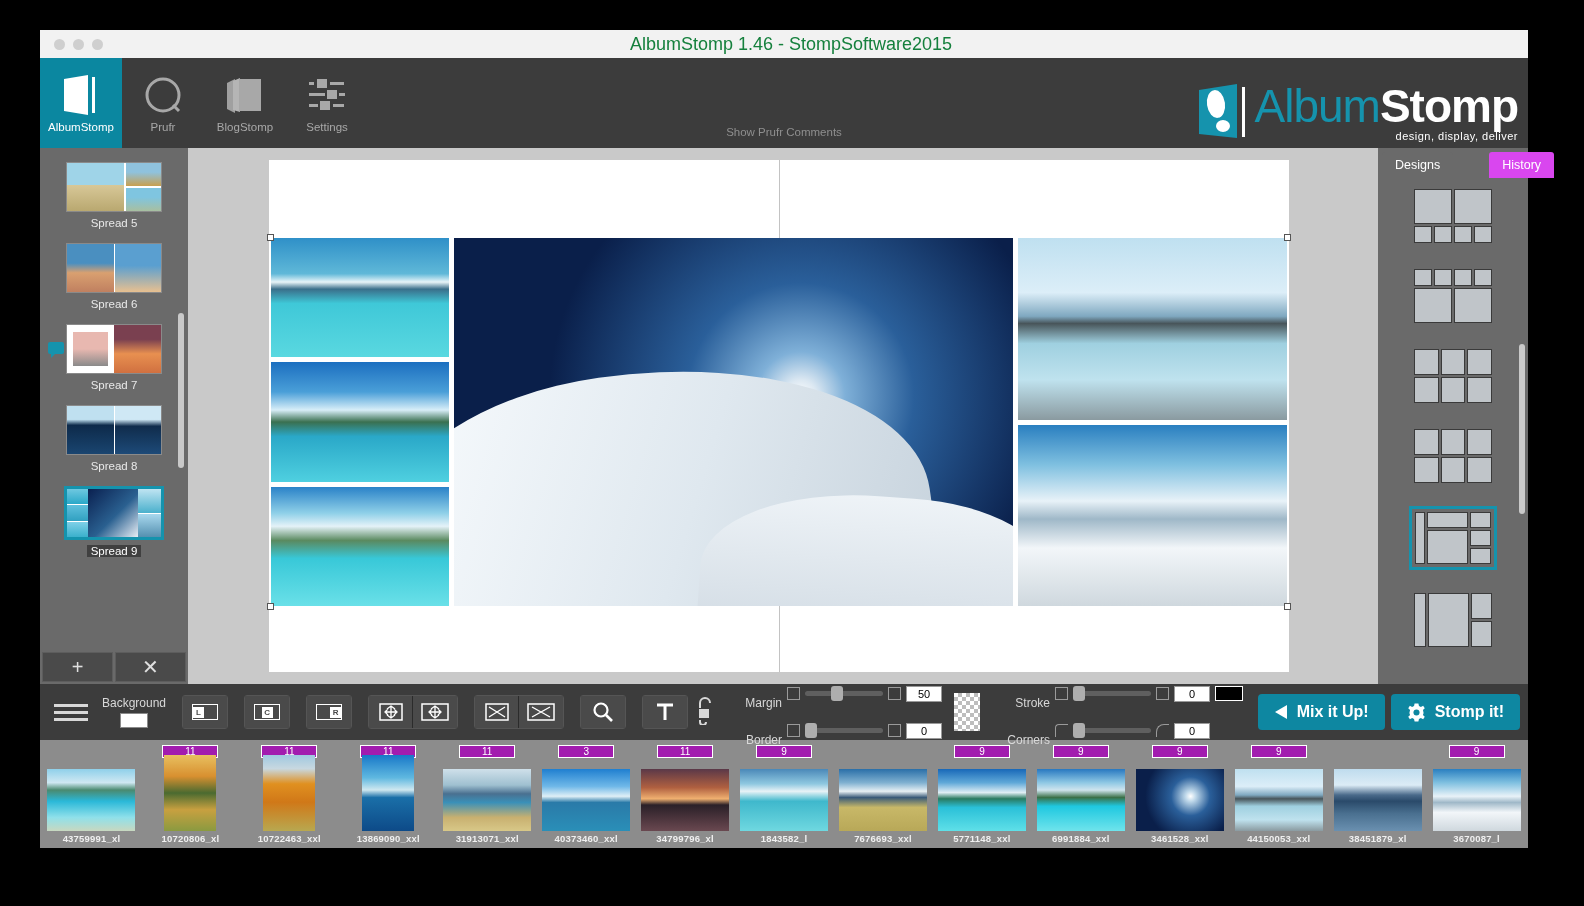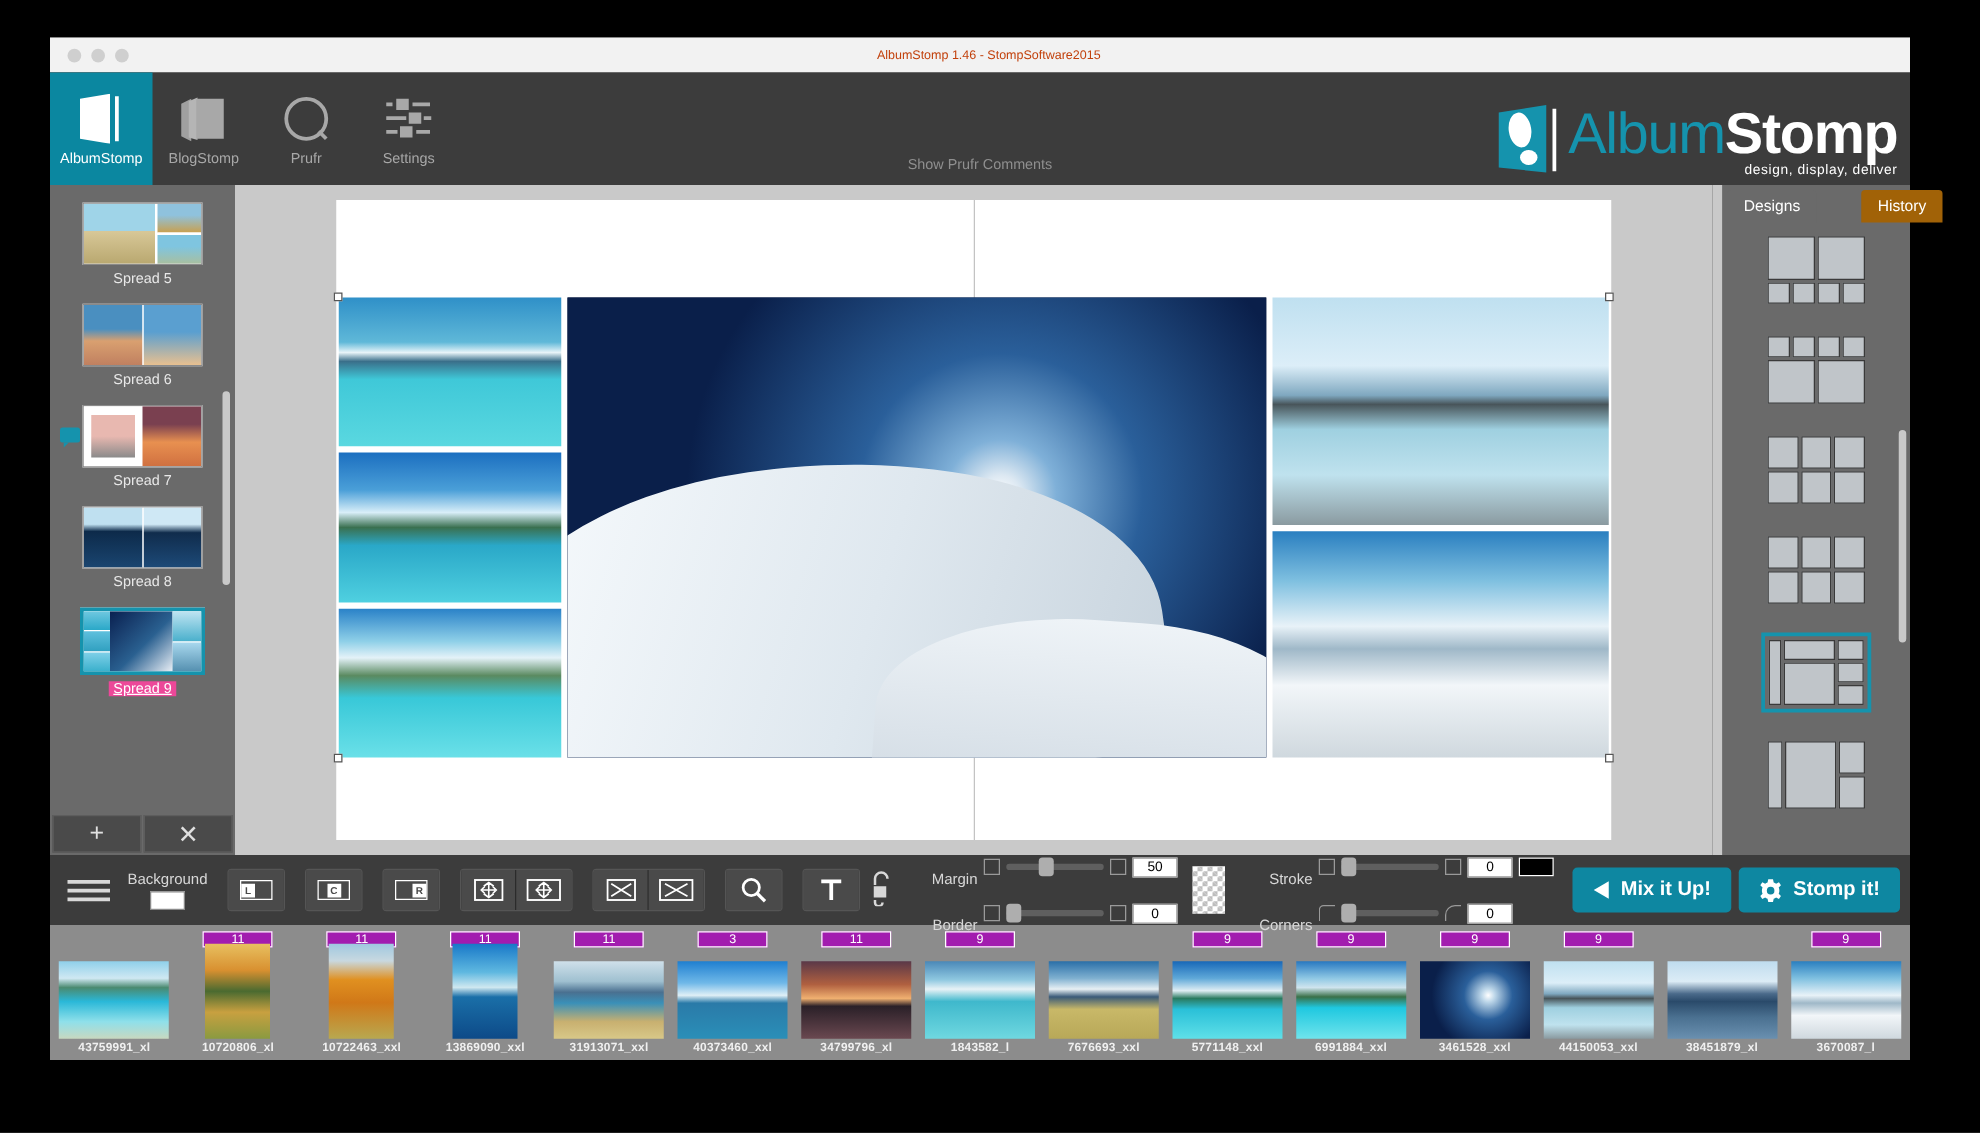--- a/index.html
+++ b/index.html
@@ -18,21 +18,21 @@
   
   .titlebar {
     height: 28px; background: #f2f2f2;
     display: flex; align-items: center; position: relative;
     flex: 0 0 28px;
   }
   .traffic { display: flex; gap: 8px; padding-left: 14px; }
   .traffic span { width: 11px; height: 11px; border-radius: 50%; background: #cfcfcf; display: block; }
   .title-text {
     position: absolute; left: 14px; right: 0; text-align: center;
-    font-size: 10px; color: #c2410c;
+    font-size: 18px; color: #15803d;
   }
   
   .topnav {
     height: 90px; background: #3c3c3c; display: flex; position: relative;
     flex: 0 0 90px;
   }
   .nav-item {
     width: 82px; height: 90px; display: flex; flex-direction: column;
     align-items: center; justify-content: center; gap: 5px;
     color: #a8a8a8; font-size: 11.5px; cursor: pointer;
@@ -69,21 +69,21 @@
     margin-bottom: 14px; position: relative; cursor: pointer;
   }
   .spread-thumb {
     width: 96px; height: 50px; background: #fff; display: flex;
     border: 1px solid #8a8a8a; position: relative; overflow: hidden;
   }
   .spread.selected .spread-thumb {
     border: 3px solid #1593ad; width: 100px; height: 54px;
   }
   .spread-label { font-size: 11.5px; color: #e8e8e8; margin-top: 5px; }
-  .spread.selected .spread-label { background: #ec4899; color: #fff; padding: 0 4px; text-decoration: underline; }
+  .spread.selected .spread-label { background: #404040; color: #fff; padding: 0 4px; }
   .comment-dot {
     position: absolute; left: 8px; top: 18px; width: 16px; height: 12px;
     background: #1593ad; border-radius: 2px;
   }
   .comment-dot:after {
     content: ''; position: absolute; left: 3px; bottom: -4px;
     border-left: 4px solid #1593ad; border-bottom: 4px solid transparent;
   }
   .sb-scroll {
     position: absolute; right: 4px; top: 165px; width: 6px; height: 155px;
@@ -116,21 +116,21 @@
   .ph { flex: 1; overflow: hidden; position: relative; }
   .handle {
     position: absolute; width: 7px; height: 7px;
     background: #fff; border: 1px solid #555; z-index: 5;
   }
   
   .rightpanel { width: 150px; background: #6a6a6a; display: flex; flex-direction: column; position: relative; }
   .tabs { display: flex; height: 30px; padding-left: 4px; padding-top: 4px; gap: 36px; }
   .tab {
     padding: 0 13px; display: flex; align-items: center; font-size: 12.5px;
-    color: #fff; background: #a16207; cursor: pointer;
+    color: #fff; background: #d946ef; cursor: pointer;
     border-top-left-radius: 3px; border-top-right-radius: 3px;
   }
   .tab.active { background: #6a6a6a; }
   .designs {
     flex: 1; overflow: hidden; padding: 8px 0 0 0;
     display: flex; flex-direction: column; align-items: center; gap: 20px;
   }
   .design {
     width: 84px; height: 60px; padding: 3px; cursor: pointer;
     display: grid; gap: 2px; background: transparent;
@@ -231,35 +231,35 @@
         <svg width="38" height="40" viewBox="0 0 38 40">
             <path d="M2 4 L26 0 L26 40 L2 36 Z" fill="#fff"></path>
             <rect x="30" y="2" width="3" height="36" fill="#fff"></rect>
           </svg>
       </div>
       <span>AlbumStomp</span>
     </div>
     <div class="nav-item">
       <div class="nav-icon">
         <svg width="40" height="40" viewBox="0 0 40 40">
+            <circle cx="20" cy="20" r="16" fill="none" stroke="#a8a8a8" stroke-width="3"></circle>
+            <path d="M30 30 L36 36" stroke="#a8a8a8" stroke-width="3"></path>
+          </svg>
+      </div>
+      <span>Prufr</span>
+    </div>
+    <div class="nav-item">
+      <div class="nav-icon">
+        <svg width="40" height="40" viewBox="0 0 40 40">
             <path d="M2 8 L10 4 L10 38 L2 34 Z" fill="#a0a0a0"></path>
             <path d="M8 6 L15 3 L15 37 L8 35 Z" fill="#b5b5b5"></path>
             <rect x="14" y="4" width="22" height="32" fill="#a8a8a8"></rect>
           </svg>
       </div>
       <span>BlogStomp</span>
-    </div>
-    <div class="nav-item">
-      <div class="nav-icon">
-        <svg width="40" height="40" viewBox="0 0 40 40">
-            <circle cx="20" cy="20" r="16" fill="none" stroke="#a8a8a8" stroke-width="3"></circle>
-            <path d="M30 30 L36 36" stroke="#a8a8a8" stroke-width="3"></path>
-          </svg>
-      </div>
-      <span>Prufr</span>
     </div>
     <div class="nav-item">
       <div class="nav-icon">
         <svg width="40" height="36" viewBox="0 0 40 36">
           <g fill="#a8a8a8">
             <rect x="2" y="5" width="5" height="3"></rect>
               <rect x="10" y="2" width="10" height="9"></rect>
               <rect x="23" y="5" width="14" height="3"></rect>
             <rect x="2" y="16" width="16" height="3"></rect>
               <rect x="20" y="13" width="10" height="9"></rect>

